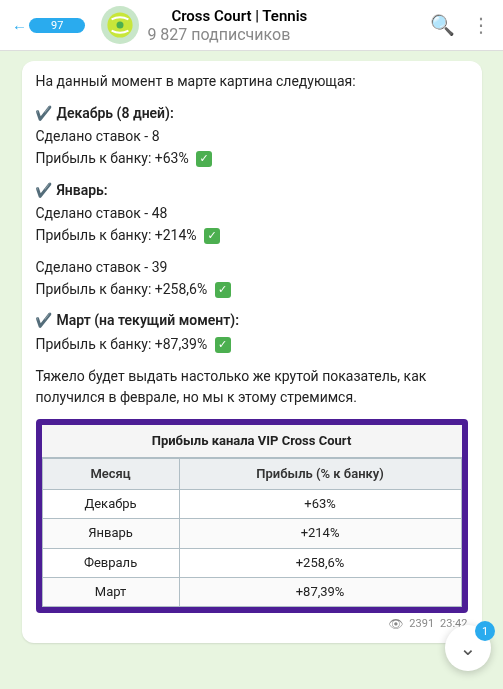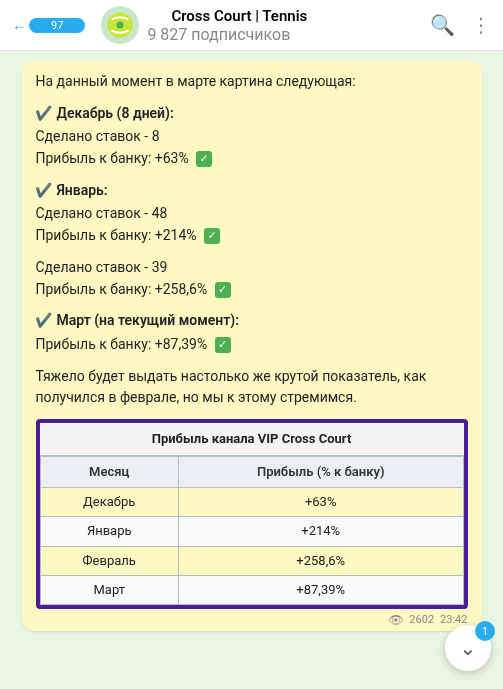--- a/index.html
+++ b/index.html
@@ -77,23 +77,23 @@
     
     .chat-bg {
       background: #e8f5e0;
       padding: 10px 8px 10px 8px;
       min-height: 640px;
       position: relative;
     }
 
     
     .message-bubble {
-      background: #fef9c3;
+      background: #ffffff;
       border-radius: 12px;
-      padding: 10px 14px 4px 14px;
+      padding: 10px 14px 12px 14px;
       max-width: 460px;
       margin: 0 auto;
       box-shadow: 0 1px 2px rgba(0,0,0,0.1);
       position: relative;
     }
 
     .message-text {
       color: #222;
       line-height: 1.55;
       font-size: 14px;
@@ -117,21 +117,21 @@
       width: 16px;
       height: 16px;
       border-radius: 3px;
       text-align: center;
       line-height: 16px;
       margin-left: 4px;
       vertical-align: middle;
     }
 
     .profit-table-container {
-      border: 4px solid #4c1d95;
+      border: 6px solid #4c1d95;
       border-radius: 4px;
       overflow: hidden;
       margin-top: 8px;
     }
 
     .profit-table {
       width: 100%;
       border-collapse: collapse;
       font-size: 13px;
     }
@@ -313,21 +313,21 @@
                 <td>+87,39%</td>
               </tr>
             </tbody>
         </table>
       </div>
 
     </div>
 
     <div class="message-meta">
       <span class="eye-icon">👁</span>
-      <span>2602</span>
+      <span>2391</span>
       <span>23:42</span>
     </div>
 
   </div>
 
 </div>
 
 <div class="fab-container">
   <div class="fab-btn">
     <span class="badge-notification">1</span>

